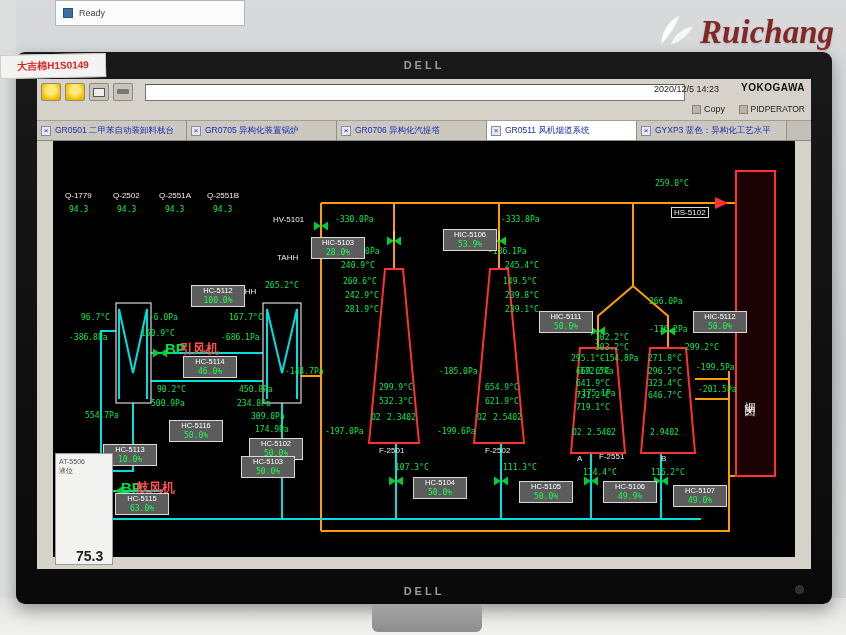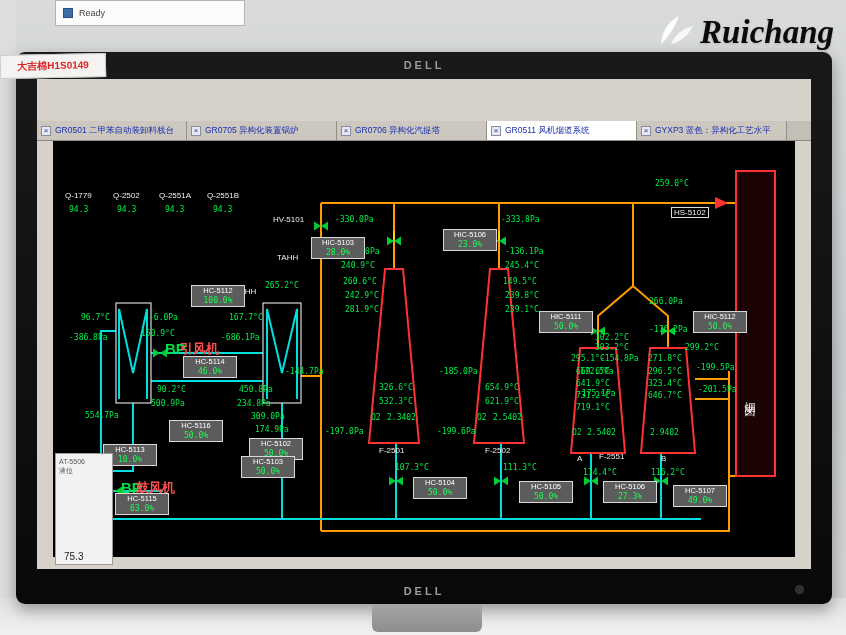--- a/index.html
+++ b/index.html
@@ -5,21 +5,21 @@
 *{box-sizing:border-box;margin:0;padding:0}
 html,body{width:846px;height:635px}
 body{position:relative;overflow:hidden;font-family:"Liberation Sans",sans-serif;
 background:linear-gradient(180deg,#d8dadb 0%,#cbced0 55%,#d4d5d4 100%)}
 .wall-left{position:absolute;left:0;top:0;width:16px;height:635px;background:#dcdddd}
 .desk{position:absolute;left:0;top:598px;width:846px;height:37px;background:linear-gradient(180deg,#e2e3e1,#f1f1ef)}
 .bg-window{position:absolute;left:55px;top:0;width:190px;height:26px;background:#fbfbfb;border:1px solid #b5b5b5;display:flex;align-items:center;gap:6px;padding:0 7px;font-size:9px;color:#444;z-index:8}
 .bg-window .ic{width:10px;height:10px;background:#3a6ea5;border:1px solid #27527c}
 .asset-label{position:absolute;left:0;top:54px;width:106px;height:24px;background:#f4f3f1;border:1px solid #ccc;color:#d22;font-size:10px;font-weight:bold;display:flex;align-items:center;justify-content:center;transform:rotate(-1.2deg);z-index:9;white-space:nowrap}
 .watermark{position:absolute;right:12px;top:10px;display:flex;align-items:flex-end;gap:5px;z-index:10;opacity:.95}
-.watermark .wm-text{color:#000000;font-size:33px;font-style:italic;font-weight:bold;font-family:"Liberation Serif",serif;text-shadow:0 1px 3px rgba(0,0,0,.18);line-height:36px}
+.watermark .wm-text{color:#7f1d1d;font-size:33px;font-style:italic;font-weight:bold;font-family:"Liberation Serif",serif;text-shadow:0 1px 3px rgba(0,0,0,.18);line-height:36px}
 .monitor{position:absolute;left:16px;top:52px;width:816px;height:552px;background:linear-gradient(180deg,#191919,#090909);border-radius:9px;box-shadow:0 6px 16px rgba(0,0,0,.35)}
 .dell{position:absolute;left:50%;transform:translateX(-50%);color:#9c9c9c;font-size:11px;font-weight:bold;letter-spacing:3px}
 .dell.top{top:7px}.dell.bottom{bottom:7px}
 .power-led{position:absolute;right:28px;bottom:10px;width:9px;height:9px;border-radius:50%;background:#2d2d2d;border:1px solid #3e3e3e}
 .screen{position:absolute;left:21px;top:27px;width:774px;height:490px;background:#d6d2ca;overflow:hidden}
 
 .toolbar{position:absolute;left:0;top:0;width:774px;height:42px;background:#d6d2ca;border-bottom:1px solid #a39f97}
 .tb-btn{position:absolute;top:4px;width:20px;height:18px;border:1px solid #8f8b83;border-radius:2px;background:#cdc9c1}
 .lamp{background:radial-gradient(circle at 50% 38%,#ffe97a 0 35%,#f2c200 70%,#d8a900)}
 .tb-win{background:#c9c5bd}
@@ -45,21 +45,21 @@
 .wl{position:absolute;font-size:8px;line-height:9px;color:#efefef;white-space:nowrap;z-index:2}
 .rl{position:absolute;font-size:13px;color:#ff5050;font-weight:bold;white-space:nowrap;z-index:2}
 .bp{position:absolute;font-size:15px;color:#00e040;font-weight:bold;z-index:2}
 .ctl{position:absolute;width:54px;border:1px solid #d8d8d8;background:#5c5c5c;text-align:center;padding:1px 0;z-index:3}
 .ctl .t{display:block;font-size:7.5px;line-height:8.5px;color:#fff;white-space:nowrap}
 .ctl .v{display:block;font-size:8px;line-height:9px;color:#17ff4f;font-family:"DejaVu Sans Mono",monospace}
 .chim{writing-mode:vertical-rl;letter-spacing:4px;font-size:11px;color:#fff}
 .hs-box{border:1px solid #ddd;padding:0 2px;background:rgba(0,0,0,.4)}
 
 .float-win{position:absolute;left:18px;top:374px;width:58px;height:112px;background:#f2f2f0;border:1px solid #9a9a9a;z-index:6;font-size:7px;color:#555;padding:3px;line-height:9px}
-.fw-val{position:absolute;left:8px;bottom:3px;font-size:10px;color:#222;font-weight:normal}
+.fw-val{position:absolute;left:20px;bottom:3px;font-size:14px;color:#222;font-weight:bold}
 </style>
 </head>
 <body>
 
 <div class="wall-left"></div>
 <div class="desk"></div>
 
 <div class="bg-window">
   <span class="ic"></span>
   <span>Ready</span>
@@ -77,20 +77,37 @@
   <span class="wm-text">Ruichang</span>
 </div>
 
 <div class="monitor">
   <div class="dell top">DELL</div>
   <div class="dell bottom">DELL</div>
   <div class="power-led"></div>
 
   <div class="screen">
 
+    <div class="toolbar">
+      <div class="tb-btn lamp" style="left:4px"></div>
+      <div class="tb-btn lamp" style="left:28px"></div>
+      <div class="tb-btn tb-win" style="left:52px"></div>
+      <div class="tb-btn tb-prn" style="left:76px"></div>
+      <input class="tb-input" value="" style="">
+      <span class="tb-date">2020/12/5 14:23</span>
+      <span class="tb-brand">YOKOGAWA</span>
+      <span class="tb-copy">
+          <span class="mini-ic"></span>
+          <span>Copy</span>
+        </span>
+      <span class="tb-oper">
+          <span class="mini-ic"></span>
+          <span>PIDPERATOR</span>
+        </span>
+    </div>
 
     <div class="tabbar">
       <div class="tab">
           <span class="tx">×</span>
           <span>GR0501 二甲苯自动装卸料栈台</span>
         </div>
       <div class="tab">
           <span class="tx">×</span>
           <span>GR0705 异构化装置锅炉</span>
         </div>
@@ -212,28 +229,28 @@
       <span class="pv" style="left:202px;top:284px">174.9Pa</span>
 
       <span class="pv" style="left:282px;top:74px">-330.0Pa</span>
       <span class="pv" style="left:288px;top:106px">-115.0Pa</span>
       <span class="pv" style="left:288px;top:120px">240.9°C</span>
       <span class="pv" style="left:290px;top:136px">260.6°C</span>
       <span class="pv" style="left:292px;top:150px">242.9°C</span>
       <span class="pv" style="left:292px;top:164px">281.9°C</span>
       <span class="pv" style="left:232px;top:226px">-144.7Pa</span>
       <span class="pv" style="left:272px;top:286px">-197.0Pa</span>
-      <span class="pv" style="left:326px;top:242px">326.6°C</span>
+      <span class="pv" style="left:326px;top:242px">299.9°C</span>
       <span class="pv" style="left:326px;top:256px">532.3°C</span>
       <span class="pv" style="left:318px;top:272px">O2</span>
       <span class="pv" style="left:334px;top:272px">2.3402</span>
       <span class="pv" style="left:342px;top:322px">107.3°C</span>
 
       <span class="pv" style="left:448px;top:74px">-333.8Pa</span>
-      <span class="pv" style="left:452px;top:106px">-136.1Pa</span>
+      <span class="pv" style="left:435px;top:106px">-136.1Pa</span>
       <span class="pv" style="left:452px;top:120px">245.4°C</span>
       <span class="pv" style="left:450px;top:136px">149.5°C</span>
       <span class="pv" style="left:452px;top:150px">239.8°C</span>
       <span class="pv" style="left:452px;top:164px">239.1°C</span>
       <span class="pv" style="left:386px;top:226px">-185.0Pa</span>
       <span class="pv" style="left:522px;top:226px">-172.5Pa</span>
       <span class="pv" style="left:524px;top:248px">-175.1Pa</span>
       <span class="pv" style="left:384px;top:286px">-199.6Pa</span>
       <span class="pv" style="left:432px;top:242px">654.9°C</span>
       <span class="pv" style="left:432px;top:256px">621.9°C</span>
@@ -291,41 +308,41 @@
       <div class="ctl" style="left:62px;top:352px">
           <span class="t">HC-5115</span>
           <span class="v">63.0%</span>
         </div>
       <div class="ctl" style="left:258px;top:96px">
           <span class="t">HIC-5103</span>
           <span class="v">28.0%</span>
         </div>
       <div class="ctl" style="left:390px;top:88px">
           <span class="t">HIC-5106</span>
-          <span class="v">23.0%</span>
+          <span class="v">53.9%</span>
         </div>
       <div class="ctl" style="left:486px;top:170px">
           <span class="t">HIC-5111</span>
           <span class="v">50.0%</span>
         </div>
       <div class="ctl" style="left:640px;top:170px">
           <span class="t">HIC-5112</span>
           <span class="v">50.0%</span>
         </div>
       <div class="ctl" style="left:360px;top:336px">
           <span class="t">HC-5104</span>
           <span class="v">50.0%</span>
         </div>
       <div class="ctl" style="left:466px;top:340px">
           <span class="t">HC-5105</span>
           <span class="v">50.0%</span>
         </div>
       <div class="ctl" style="left:550px;top:340px">
           <span class="t">HC-5106</span>
-          <span class="v">27.3%</span>
+          <span class="v">49.9%</span>
         </div>
       <div class="ctl" style="left:620px;top:344px">
           <span class="t">HC-5107</span>
           <span class="v">49.0%</span>
         </div>
     </div>
 
     <div class="float-win">
       <div>AT-5506</div>
       <div>液位</div>

